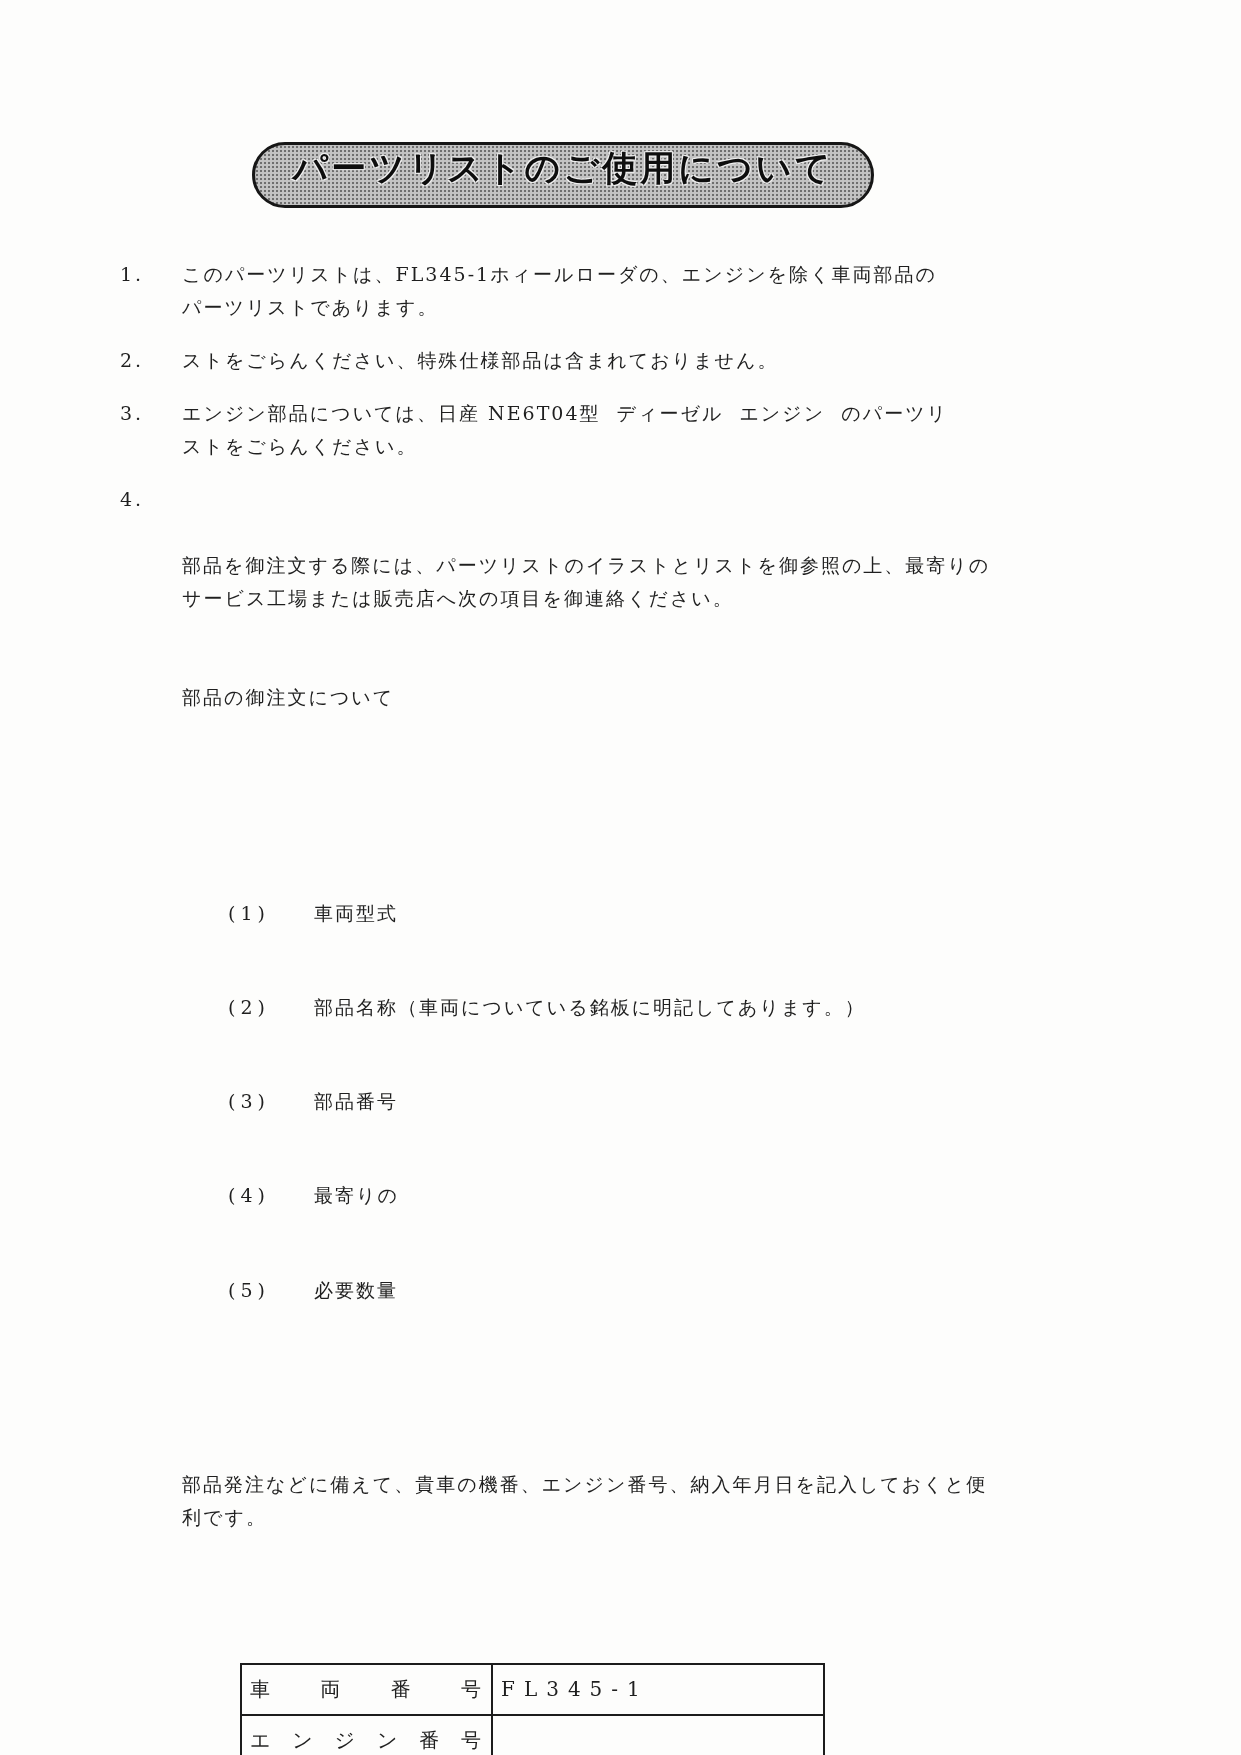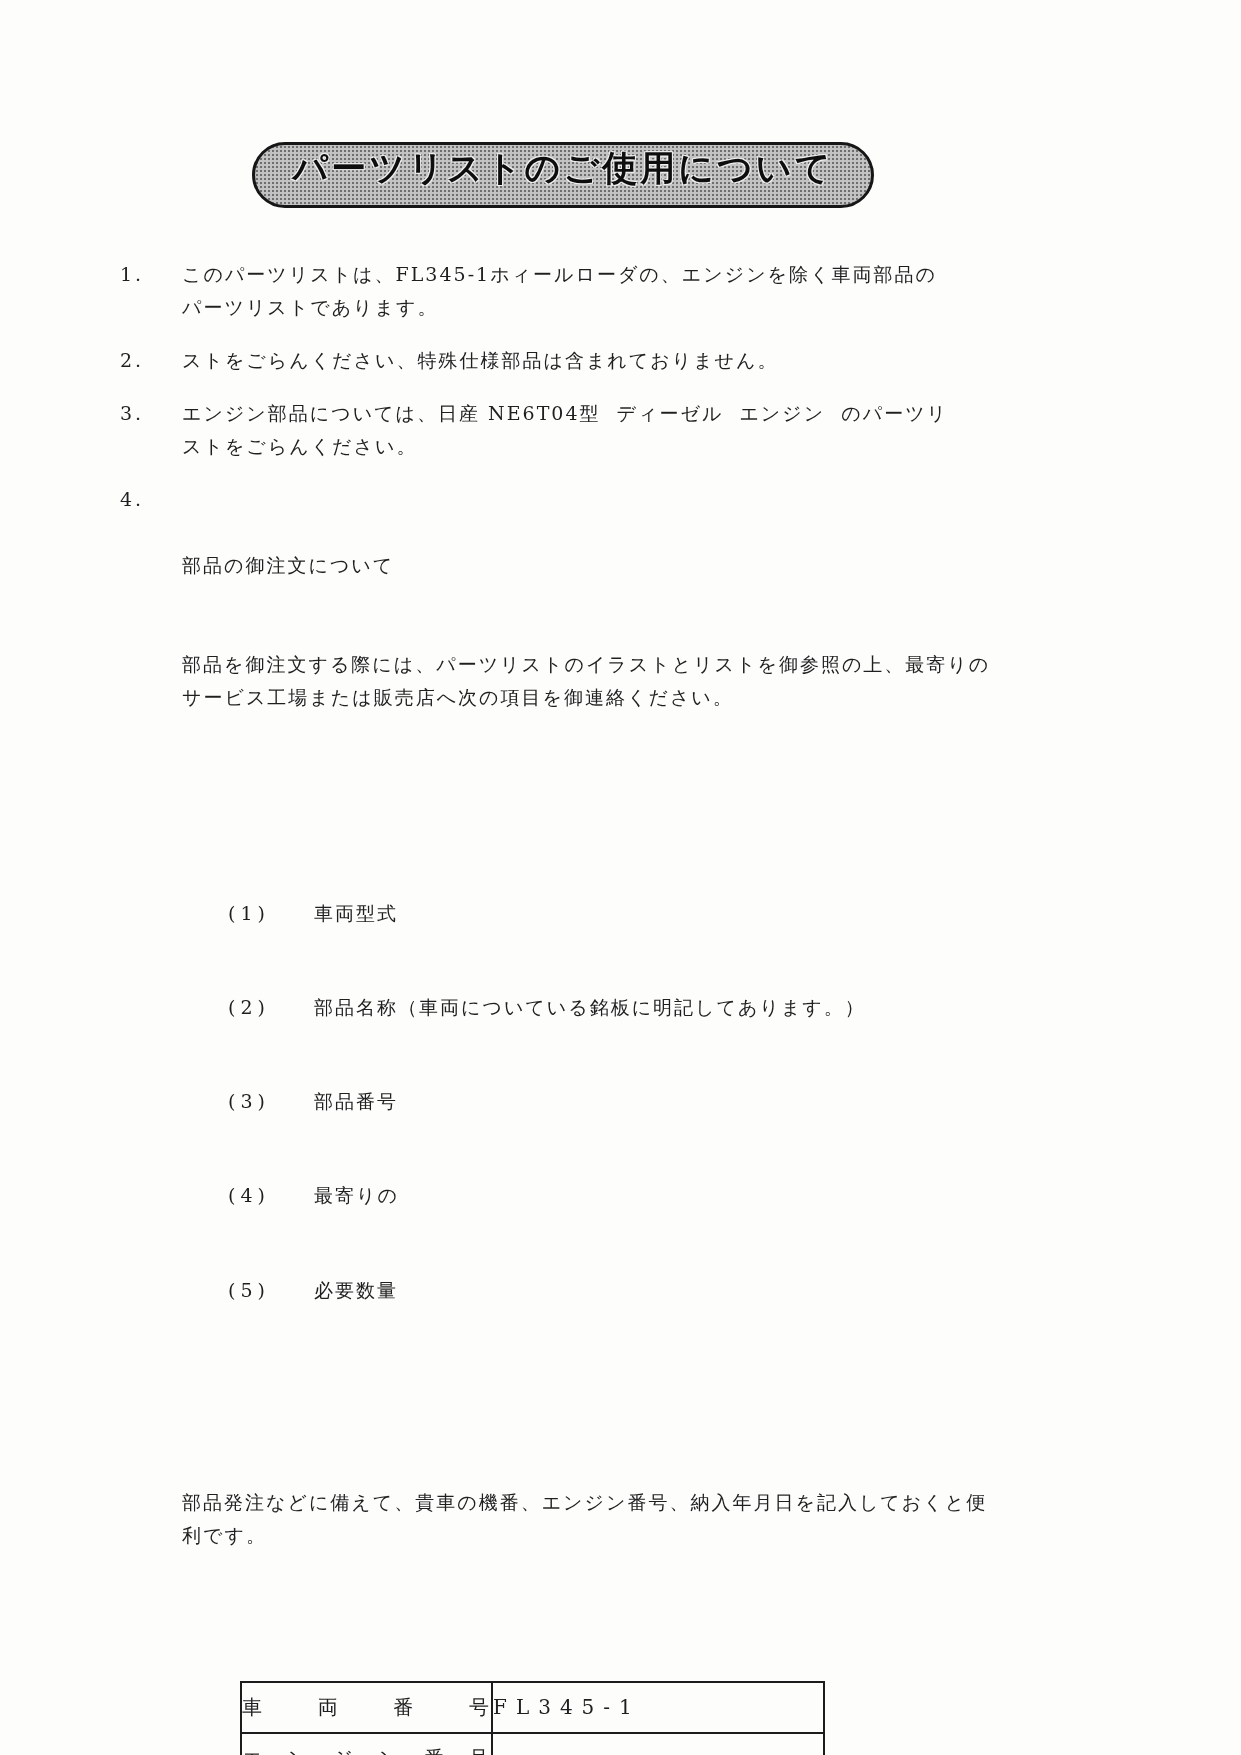--- a/index.html
+++ b/index.html
@@ -54,30 +54,30 @@
 
   .item { display: flex; margin-bottom: 20px; }
   .num { flex: none; width: 62px; letter-spacing: 3px; }
   .txt { width: 828px; white-space: pre-wrap; }
 
   .sublist { margin-top: 22px; margin-left: 46px; line-height: 31.4px; }
   .subitem { display: flex; }
   .sublabel { flex: none; width: 86px; letter-spacing: 5px; }
   .subtext { white-space: pre-wrap; }
 
-  .note { margin-top: 18px; white-space: pre-wrap; }
+  .note { white-space: pre-wrap; }
 
   .order-table {
     border-collapse: collapse;
     margin: 30px 0 24px 58px;
   }
   .order-table td {
     border: 2.5px solid #1c1c1c;
     height: 51px;
-    padding: 0;
+    padding: 8px;
     font-size: 20px;
     vertical-align: middle;
   }
   .label-cell {
     width: 251px;
     padding: 0 30px 0 34px;
     text-align: justify;
     text-align-last: justify;
     letter-spacing: 2px;
     white-space: pre-wrap;
@@ -112,23 +112,23 @@
 
     <div class="item">
       <span class="num">3.</span>
       <div class="txt">エンジン部品については、日産 NE6T04型  ディーゼル  エンジン  のパーツリ
 ストをごらんください。</div>
     </div>
 
     <div class="item">
       <span class="num">4.</span>
       <div class="txt">
-        <div>部品の御注文について</div>
         <div>部品を御注文する際には、パーツリストのイラストとリストを御参照の上、最寄りの
 サービス工場または販売店へ次の項目を御連絡ください。</div>
+        <div>部品の御注文について</div>
 
         <div class="sublist">
           <div class="subitem">
             <span class="sublabel">(1)</span>
             <span class="subtext">車両型式</span>
           </div>
           <div class="subitem">
             <span class="sublabel">(2)</span>
             <span class="subtext">部品名称（車両についている銘板に明記してあります。）</span>
           </div>

